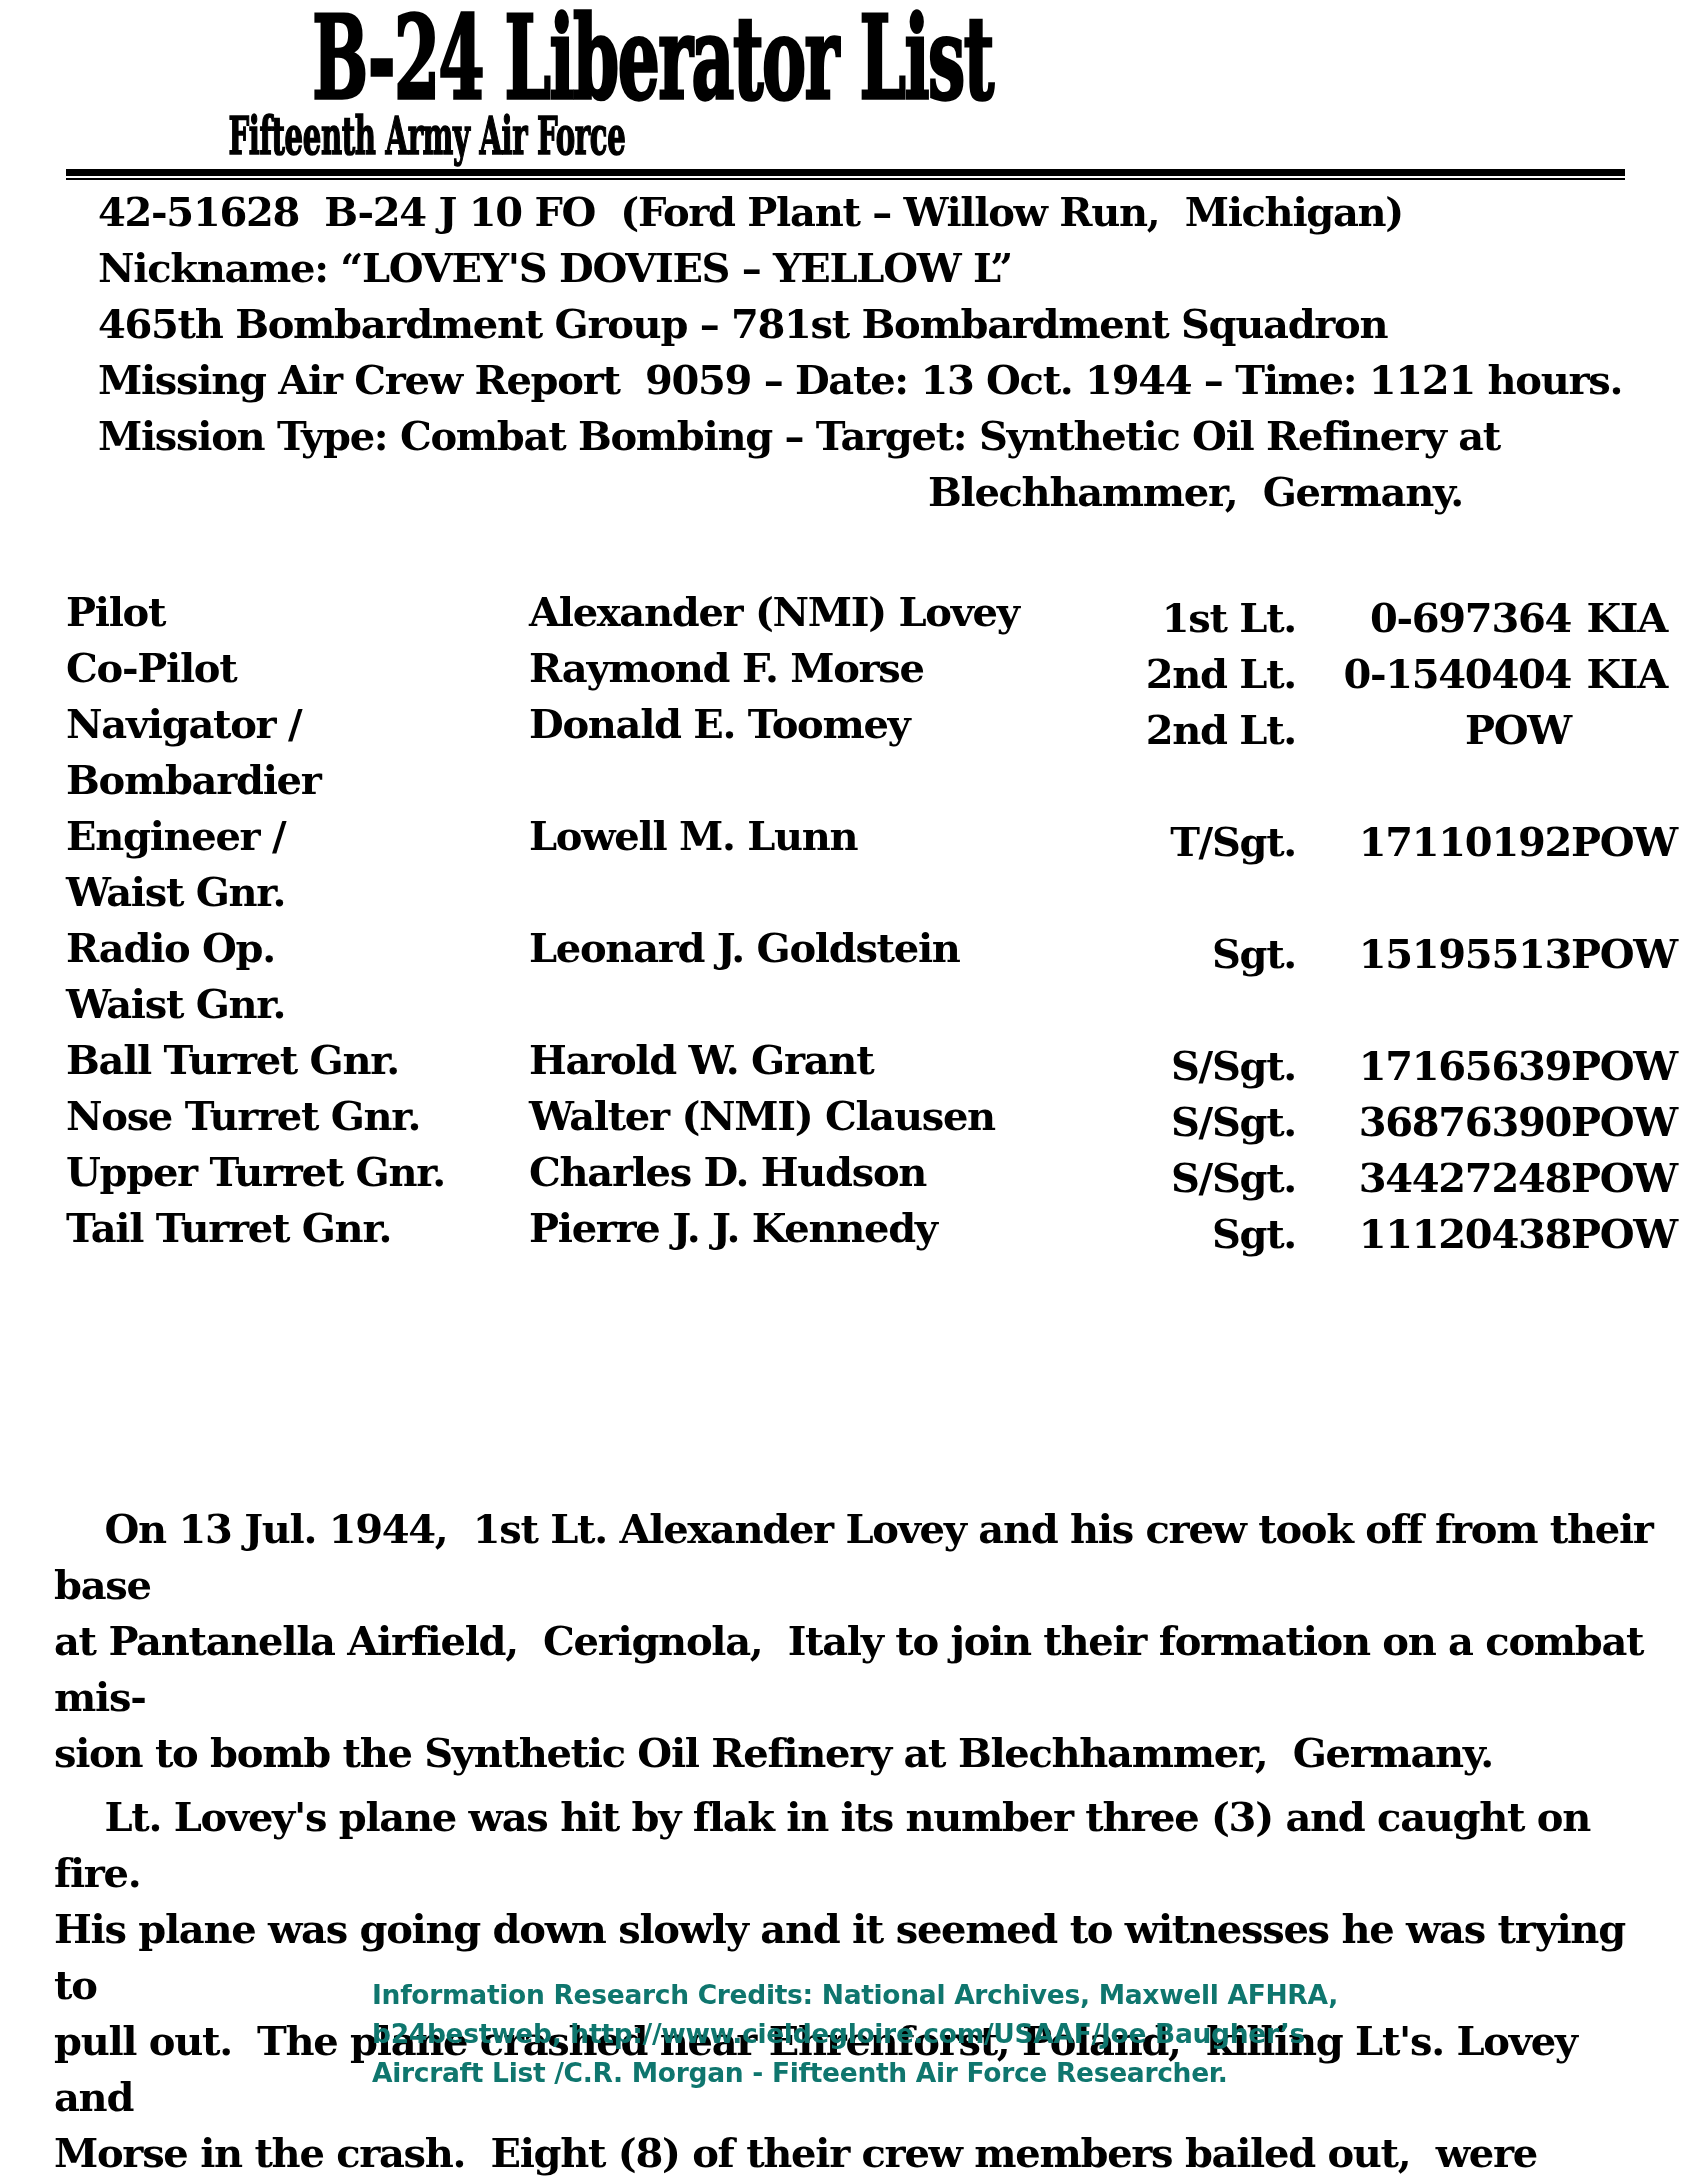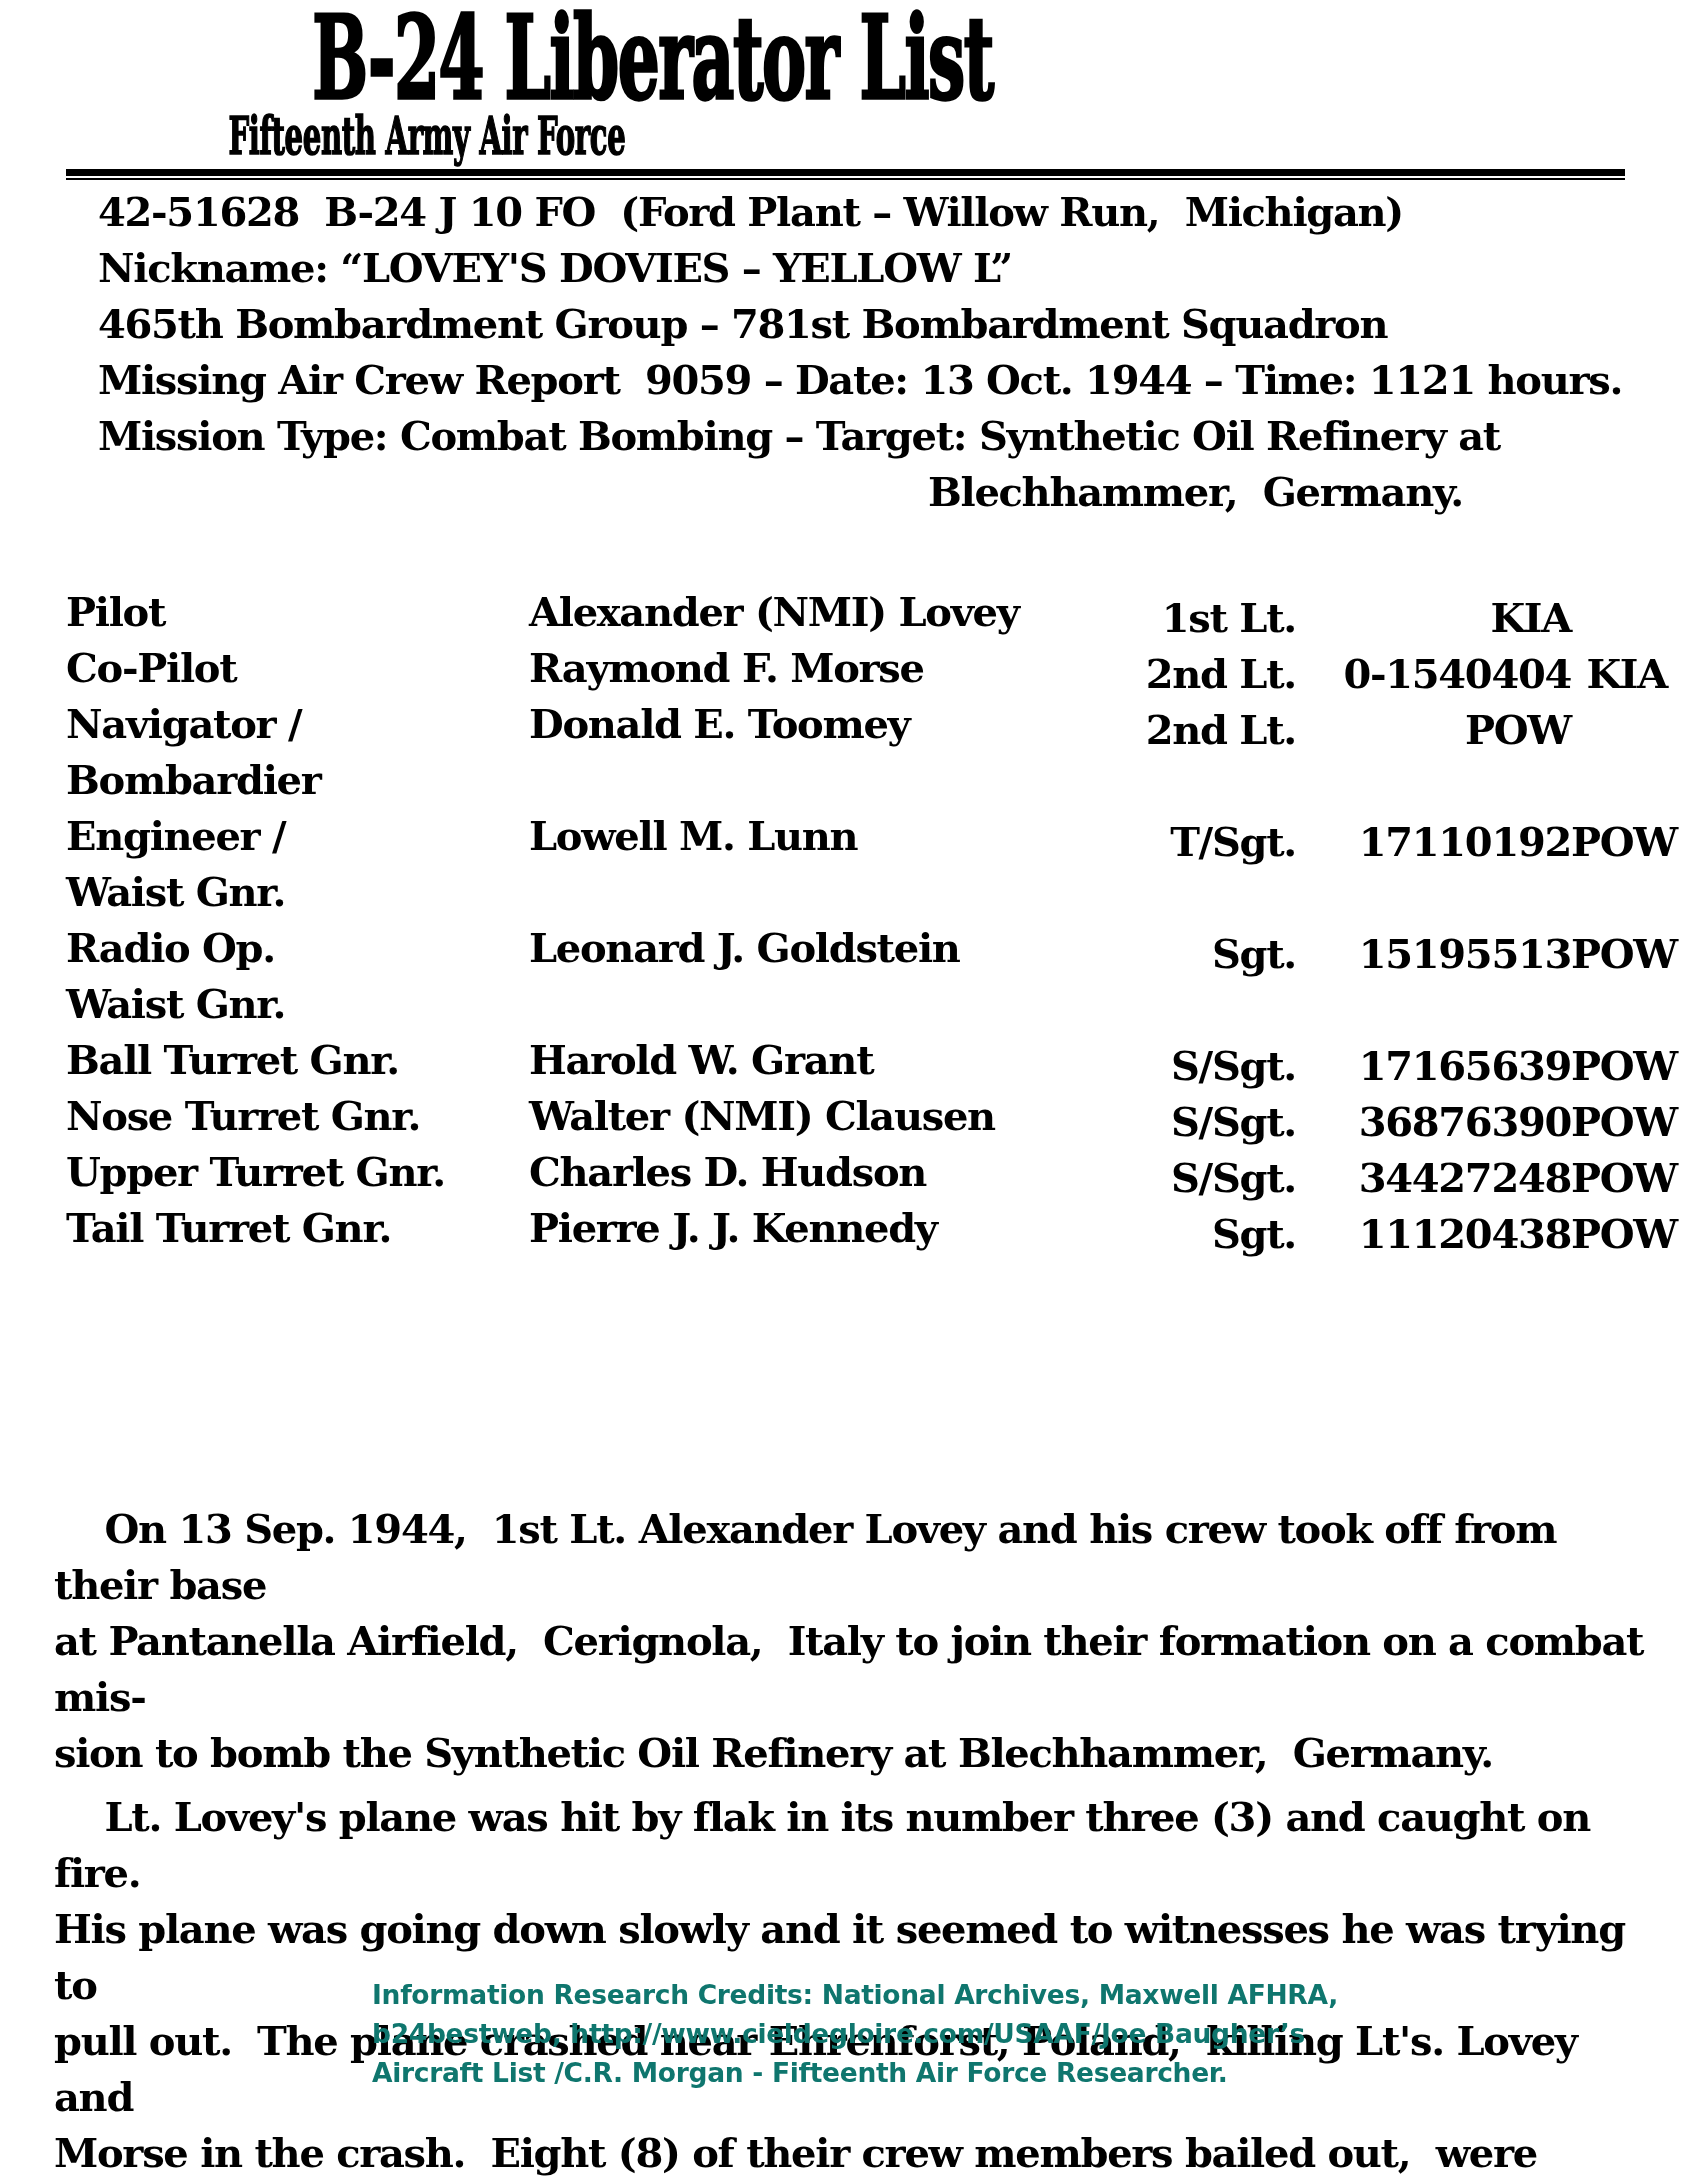--- a/index.html
+++ b/index.html
@@ -159,20 +159,21 @@
     <div class="iline">Mission Type: Combat Bombing – Target: Synthetic Oil Refinery at</div>
     <div class="iline indent-target">Blechhammer,  Germany.</div>
   </div>
 
   <div class="crew">
 
       <div class="crew-row">
         <div class="cell-pos">Pilot</div>
         <div class="cell-name">Alexander (NMI) Lovey</div>
         <div class="cell-rank cell-shift">1st Lt.</div>
+        <div class="cell-serial cell-shift">0-697364</div>
         <div class="cell-status cell-shift">KIA</div>
       </div>
 
       <div class="crew-row">
         <div class="cell-pos">Co-Pilot</div>
         <div class="cell-name">Raymond F. Morse</div>
         <div class="cell-rank cell-shift">2nd Lt.</div>
         <div class="cell-serial cell-shift">0-1540404</div>
         <div class="cell-status cell-shift">KIA</div>
       </div>
@@ -230,21 +231,21 @@
       <div class="crew-row">
         <div class="cell-pos">Tail Turret Gnr.</div>
         <div class="cell-name">Pierre J. J. Kennedy</div>
         <div class="cell-rank cell-shift">Sgt.</div>
         <div class="cell-serial cell-shift">11120438</div>
         <div class="cell-status cell-shift">POW</div>
       </div>
     </div>
 
   <div class="story">
-    <p>    On 13 Sep. 1944,  1st Lt. Alexander Lovey and his crew took off from their base
+    <p>    On 13 Jul. 1944,  1st Lt. Alexander Lovey and his crew took off from their base
 at Pantanella Airfield,  Cerignola,  Italy to join their formation on a combat mis-
 sion to bomb the Synthetic Oil Refinery at Blechhammer,  Germany.</p>
     <p class="p2">    Lt. Lovey's plane was hit by flak in its number three (3) and caught on fire.
 His plane was going down slowly and it seemed to witnesses he was trying to
 pull out.  The plane crashed near Ehrenforst, Poland,  killing Lt's. Lovey and
 Morse in the crash.  Eight (8) of their crew members bailed out,  were captured
 and became POWS.</p>
   </div>
 
   <div class="credits">Information Research Credits: National Archives, Maxwell AFHRA,

